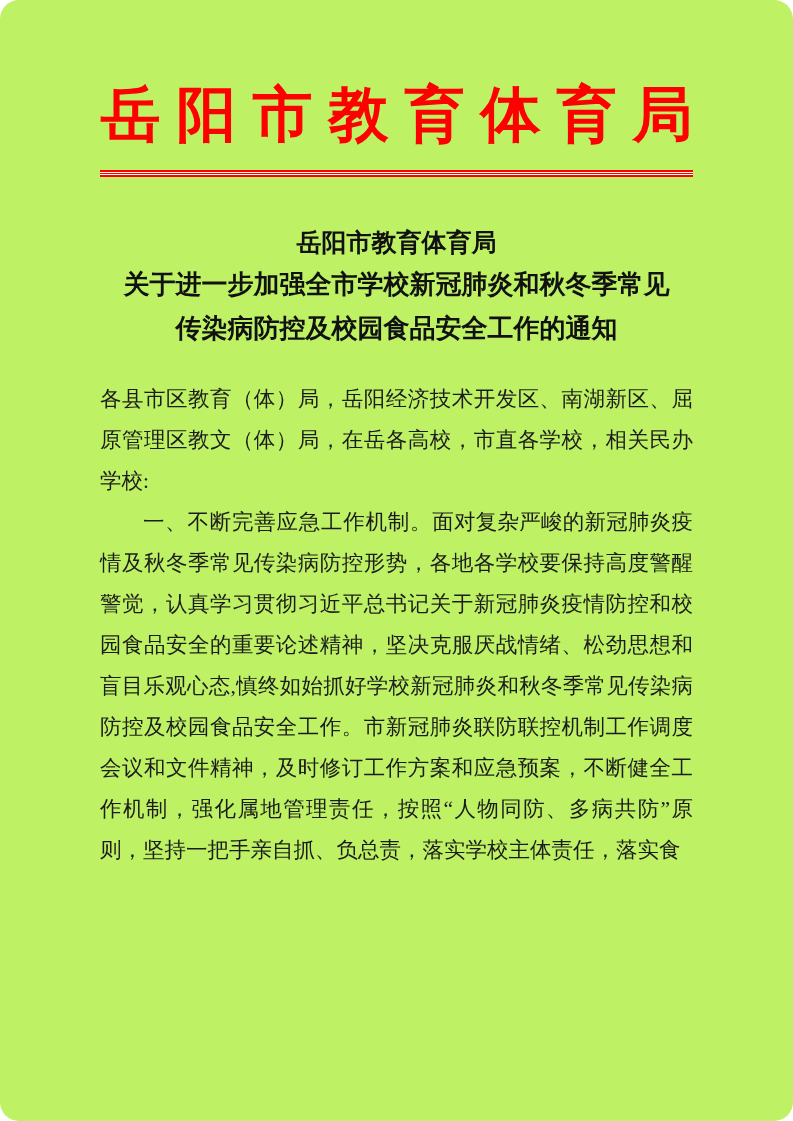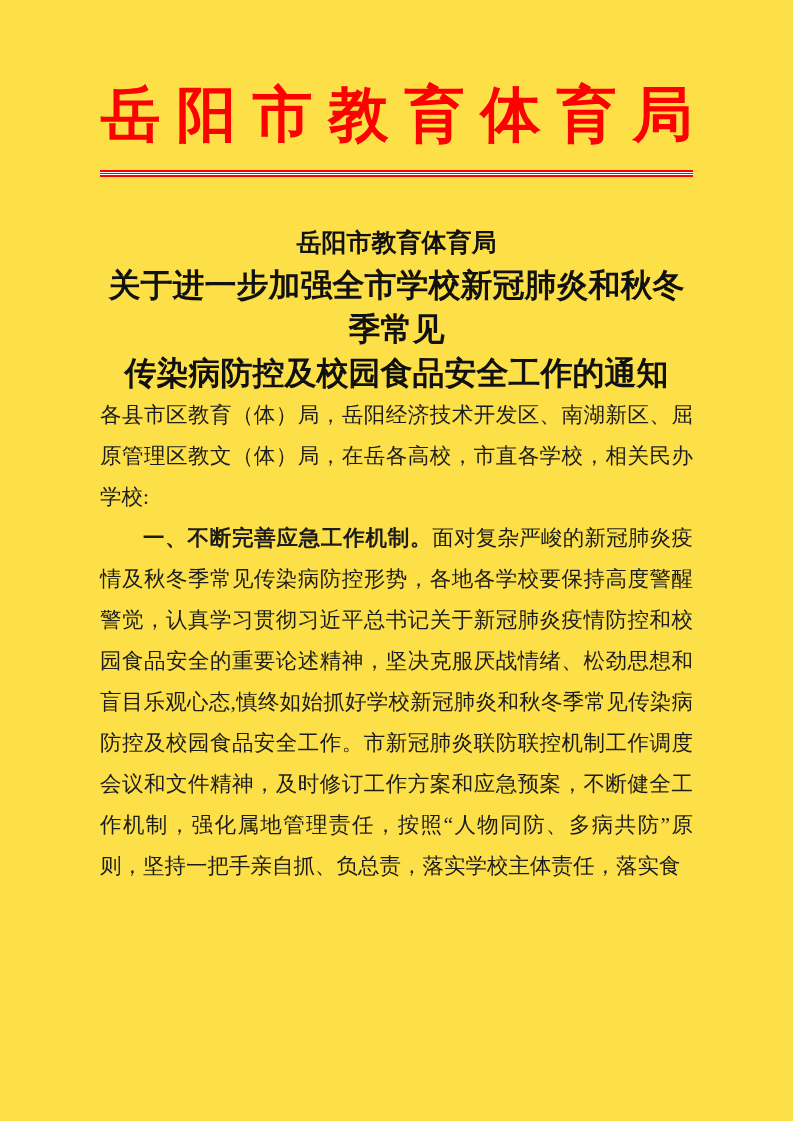--- a/index.html
+++ b/index.html
@@ -1,25 +1,26 @@
 <!DOCTYPE html>
 <html><head>
 <meta charset="utf-8">
 <style>
   * { margin: 0; padding: 0; box-sizing: border-box; }
   html, body { background: #ffffff; }
   .page {
     position: relative;
     width: 793px;
     height: 1121px;
-    background: #fde047;
+    background: #bef264;
     overflow: hidden;
     padding: 0 100px;
     font-family: "Liberation Serif", "DejaVu Serif", serif;
     color: #1c1c1c;
+    border-radius: 19px;
   }
   .letterhead {
     margin-top: 84px;
     font-size: 60px;
     line-height: 62px;
     font-weight: bold;
     color: #fe0000;
     text-align: center;
     letter-spacing: 16px;
     margin-right: -16px;
@@ -37,31 +38,32 @@
       #fe0000 5px, #fe0000 7px
     );
   }
   .doc-title {
     margin-top: 46px;
     text-align: center;
     font-weight: bold;
     color: #111111;
   }
   .doc-title .t1 { font-size: 25px; line-height: 40px; }
-  .doc-title .t2 { font-size: 32px; line-height: 44px; }
+  .doc-title .t2 { font-size: 26px; line-height: 44px; }
   .body-text {
+    margin-top: 28px;
     font-size: 21.5px;
     line-height: 41px;
     text-align: justify;
   }
   .body-text p { margin: 0; }
   .indent { text-indent: 2em; }
   .sec-head {
     font-family: "Liberation Sans", "DejaVu Sans", sans-serif;
-    font-weight: 700;
+    font-weight: 400;
     letter-spacing: 0.5px;
   }
 </style>
 </head>
 <body>
 
 <div class="page">
 
   <div class="letterhead">岳阳市教育体育局</div>
 

